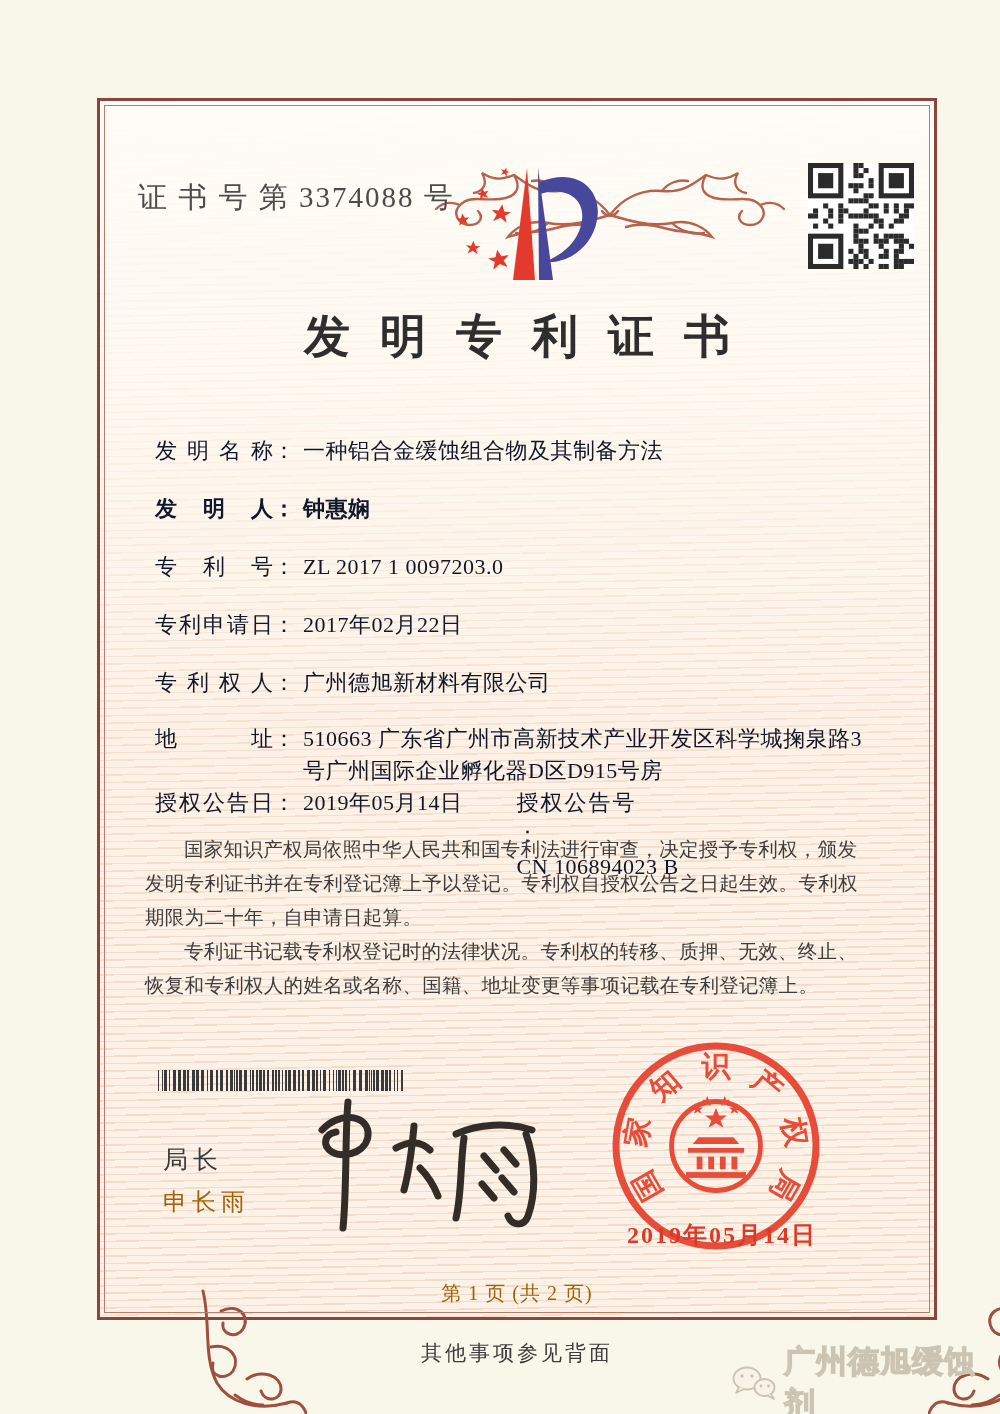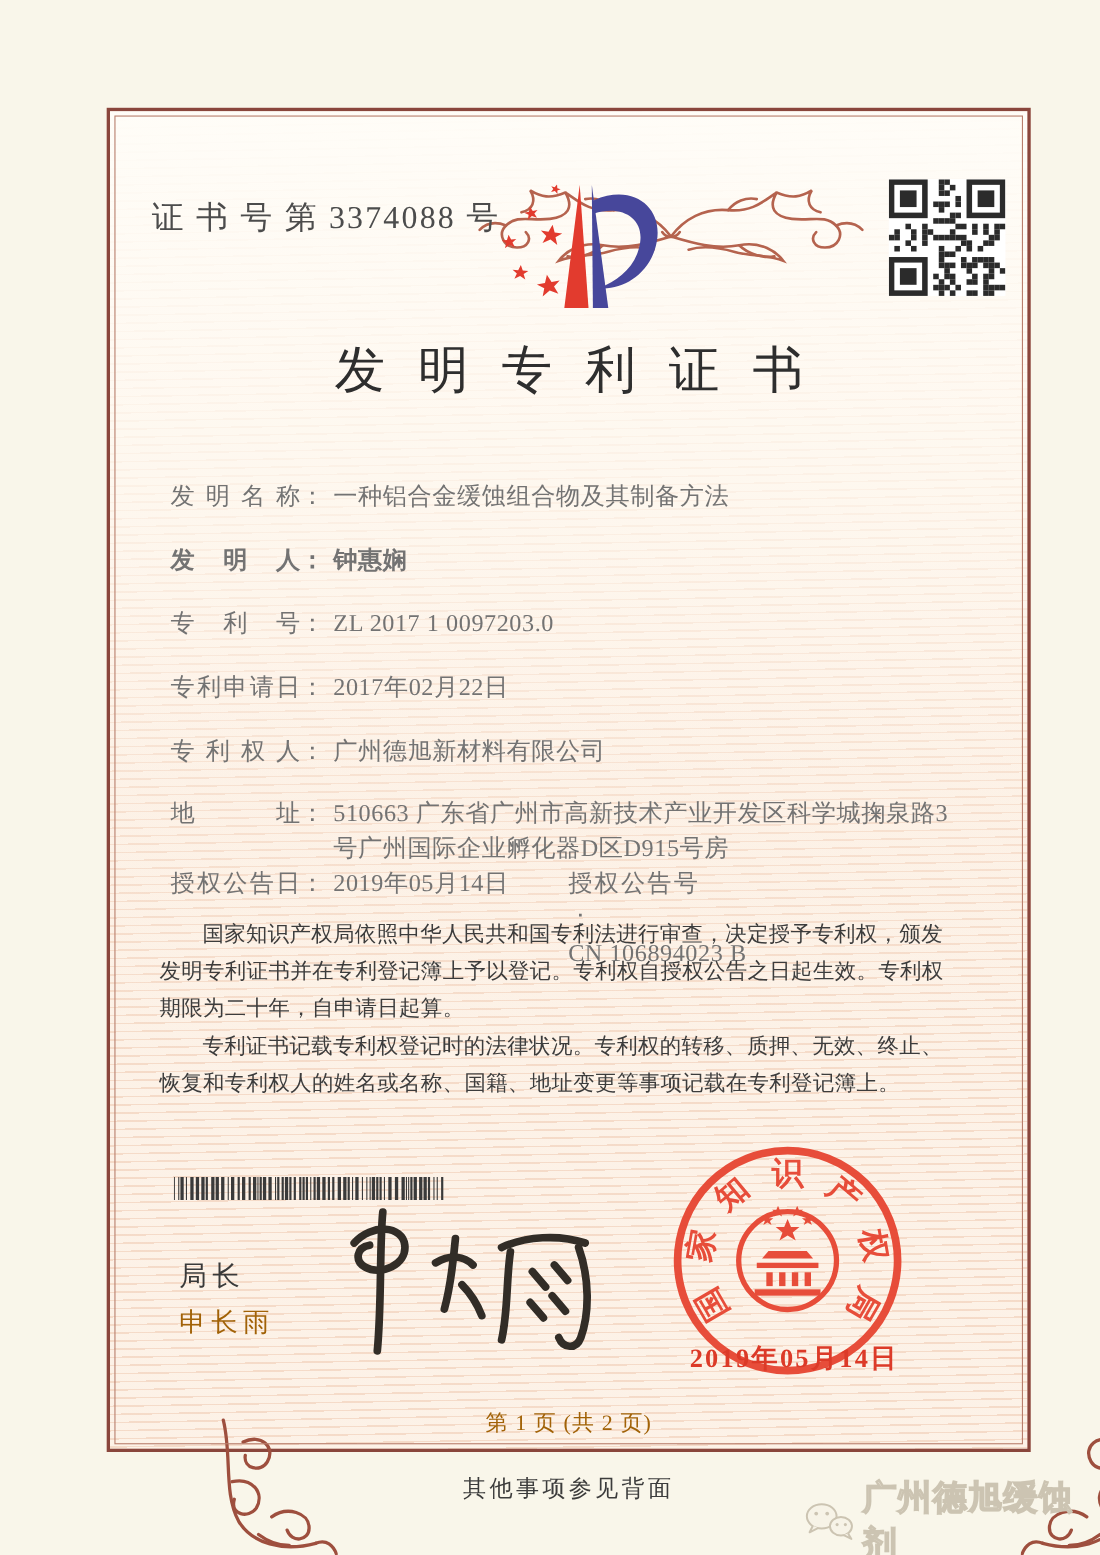--- a/index.html
+++ b/index.html
@@ -17,24 +17,24 @@
   .ornament-top{position:absolute;left:330px;top:70px;width:360px;height:72px;}
   .corner{position:absolute;width:112px;height:136px;}
   .corner.bl{left:95px;top:1184px;}
   .corner.br{left:828px;top:1184px;transform:scaleX(-1);}
 
   .cert-no{position:absolute;left:138px;top:162px;font-size:29px;letter-spacing:2px;color:#4c4c4c;margin-top:16px;}
 
   .logo{position:absolute;left:443px;top:156px;width:158px;height:140px;}
   .qr{position:absolute;left:808px;top:163px;width:106px;height:106px;background:#fff;}
 
-  .title{position:absolute;left:97px;top:306px;width:840px;text-align:center;font-size:46px;font-weight:400;
+  .title{position:absolute;left:97px;top:306px;width:840px;text-align:center;font-size:46px;font-weight:700;
     letter-spacing:30px;text-indent:30px;color:#2e2e2e;}
 
-  .frow{position:absolute;left:155px;display:flex;align-items:baseline;color:#737373;font-size:22px;line-height:32px;width:712px;}
+  .frow{position:absolute;left:155px;display:flex;align-items:baseline;color:#0f172a;font-size:22px;line-height:32px;width:712px;}
   .flabel{display:inline-block;width:118px;text-align:justify;text-align-last:justify;white-space:nowrap;flex:none;}
   .fcolon{flex:none;}
   .fvalue{margin-left:8px;letter-spacing:0.5px;}
   .addr .fvalue{flex:1;}
   .pair2{margin-left:46px;display:flex;align-items:baseline;flex-direction:column;}
   .r0{top:435px;} .r1{top:493px;font-weight:bold;} .r2{top:551px;} .r3{top:609px;} .r4{top:667px;} .r5{top:723px;} .r6{top:787px;}
 
   .paras{position:absolute;left:145px;top:833px;width:724px;font-size:19.5px;line-height:34px;color:#3c3c3c;letter-spacing:0.3px;}
   .paras p{margin:0;text-indent:2em;}
 

